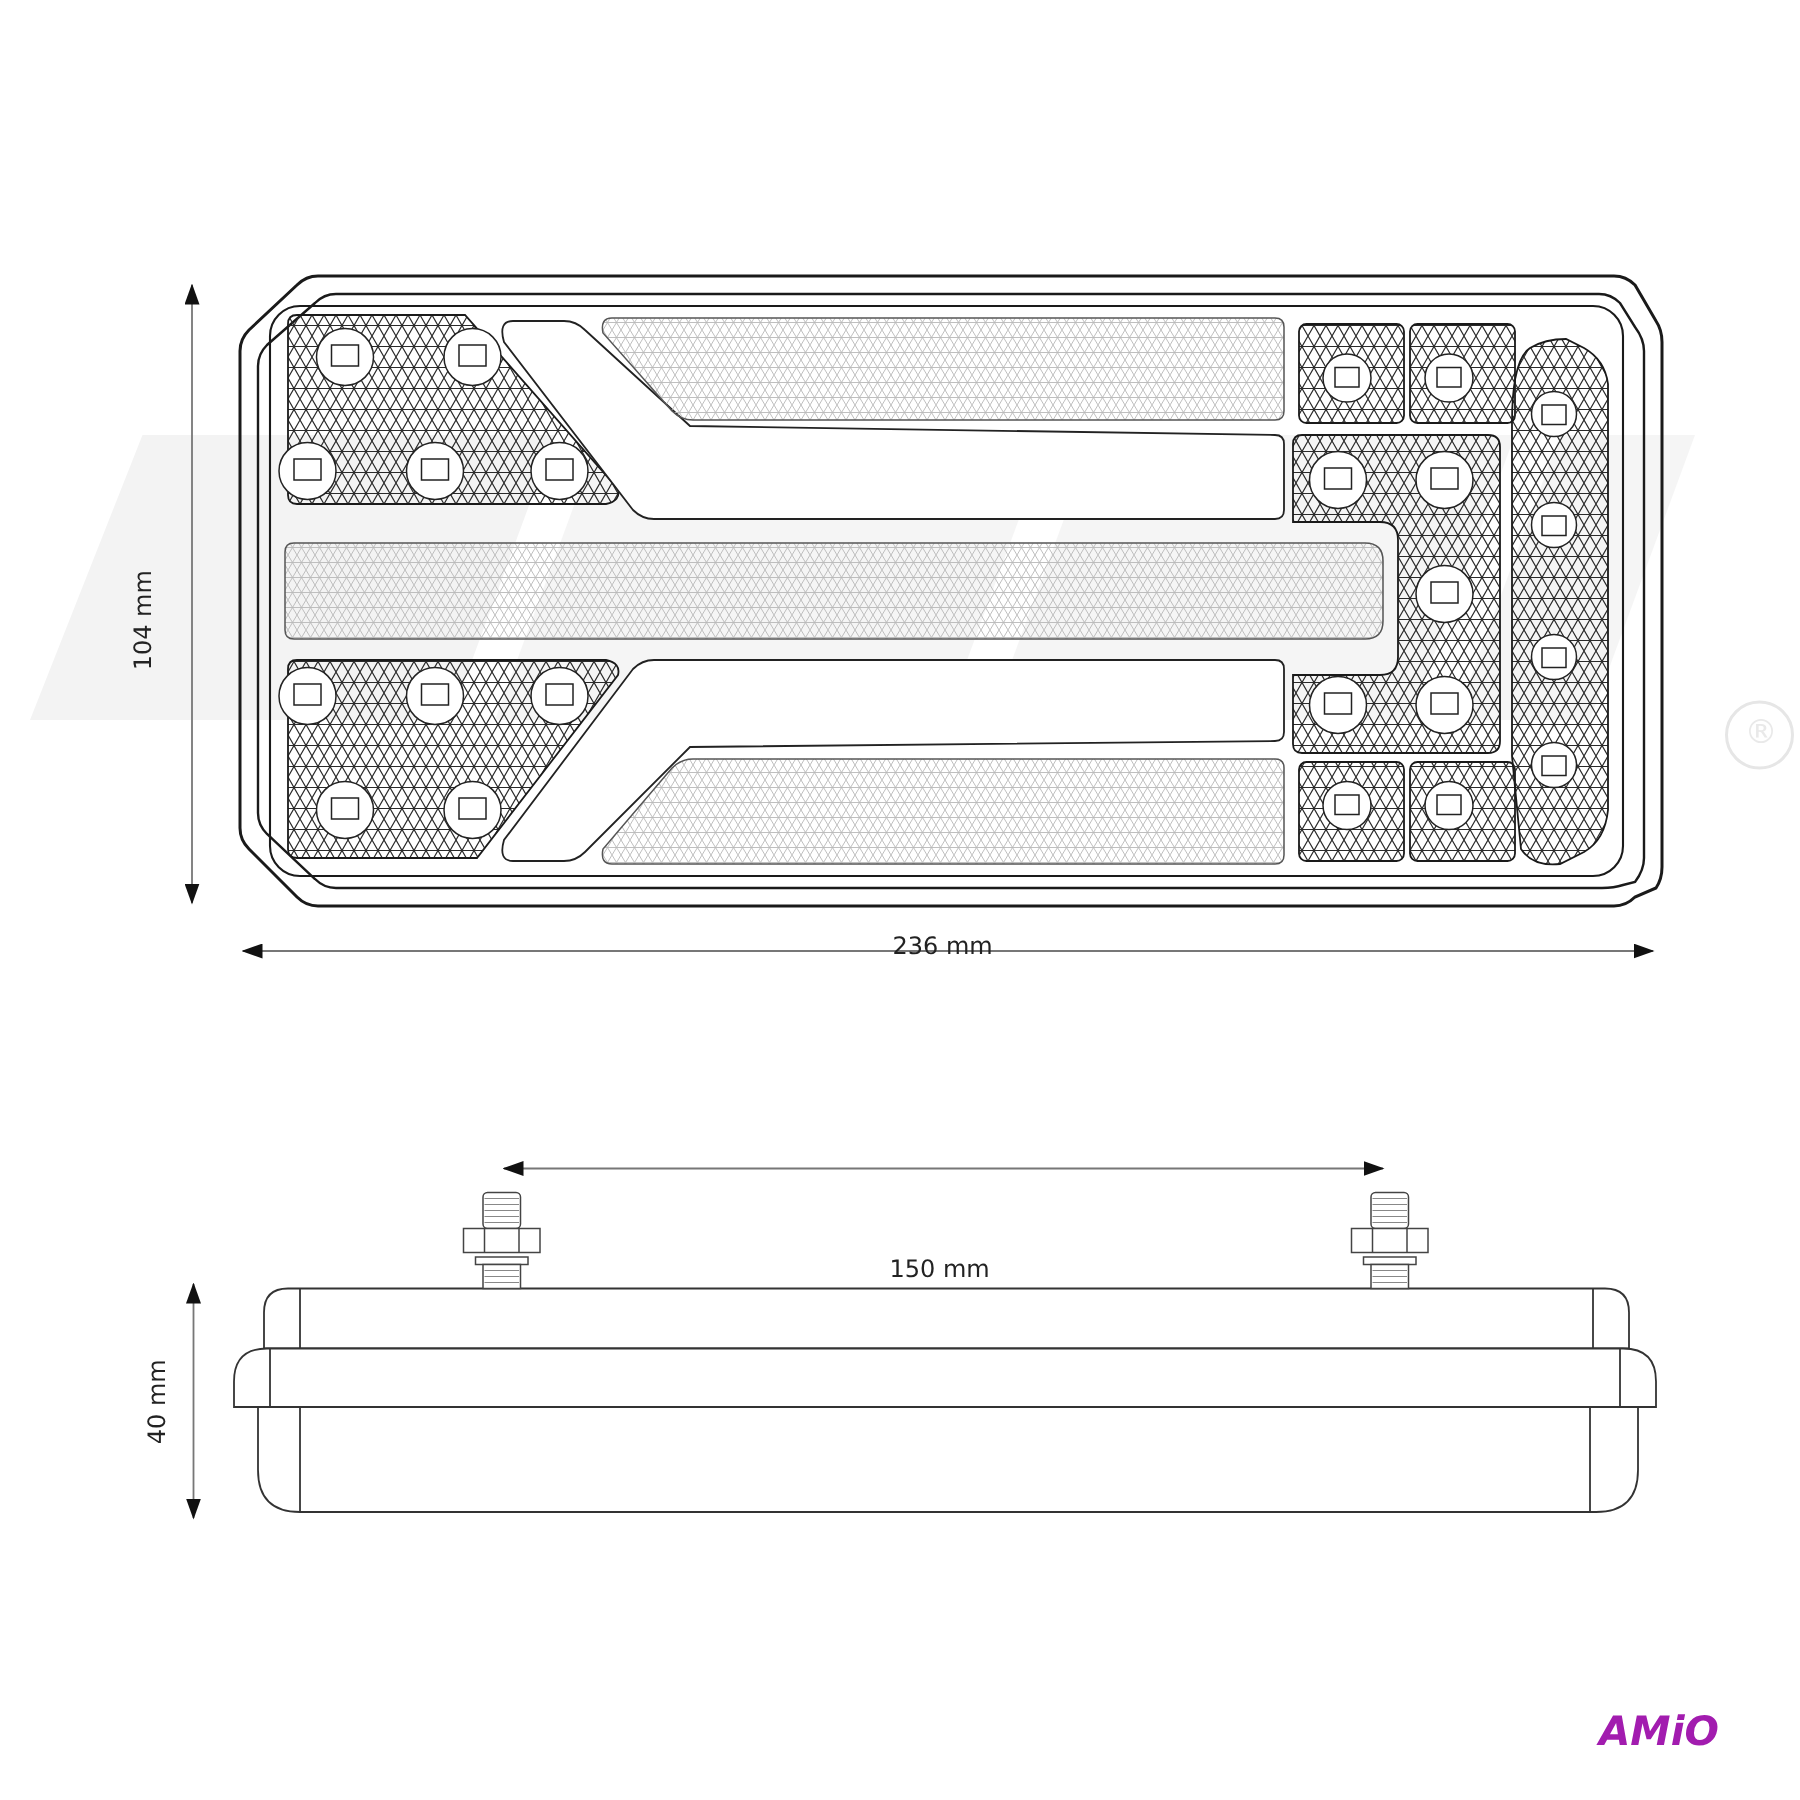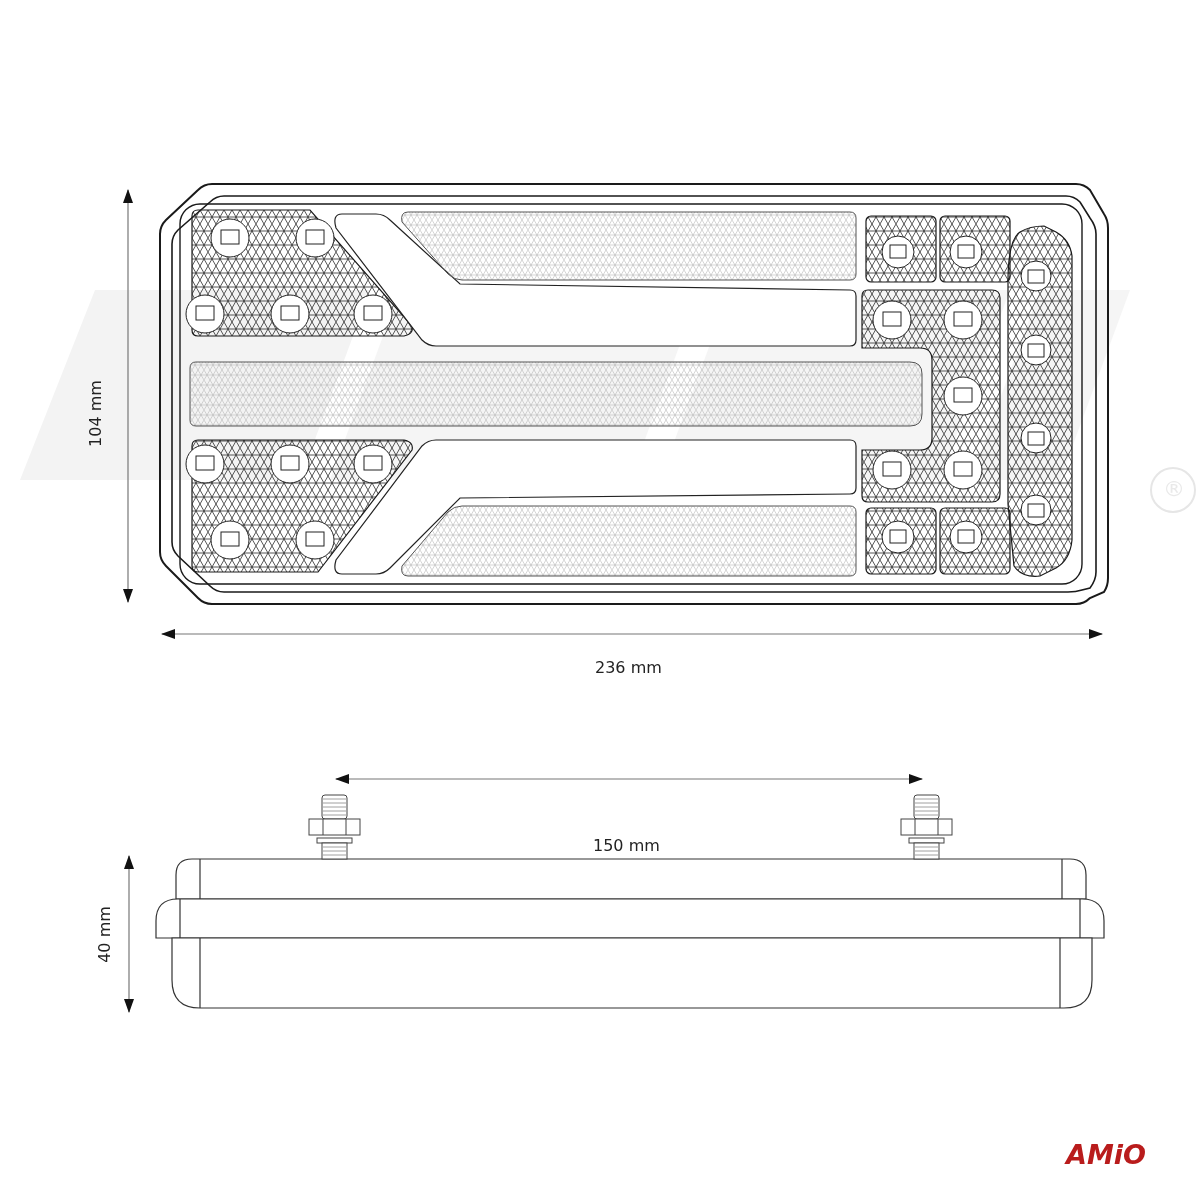--- a/index.html
+++ b/index.html
@@ -192,19 +192,19 @@
   <g>
     <line x1="129" y1="856" x2="129" y2="1012" stroke="#777" stroke-width="1.2" marker-start="url(#arrowStart)" marker-end="url(#arrowEnd)"></line>
   </g>
 
   <g>
     <circle cx="1173" cy="490" r="22" fill="none" stroke="#e6e6e6" stroke-width="2"></circle>
   </g>
 </svg>
 
 <div class="dim-label vlabel" style="left:62px; top:404px;">104 mm</div>
-<div class="dim-label" style="left:595px; top:658px;text-align:right;">236 mm</div>
+<div class="dim-label" style="left:595px; top:621px;text-align:right;">236 mm</div>
 <div class="dim-label" style="left:593px; top:836px;">150 mm</div>
 <div class="dim-label vlabel" style="left:76px; top:925px;">40 mm</div>
 
 <div class="reg" style="left:1163px; top:476px;">®</div>
 
-<div class="brand" style="color:#b91c1c;text-align:right;">AMiO</div>
+<div class="brand" style="color:#a21caf;text-align:right;">AMiO</div>
 
 </body></html>

